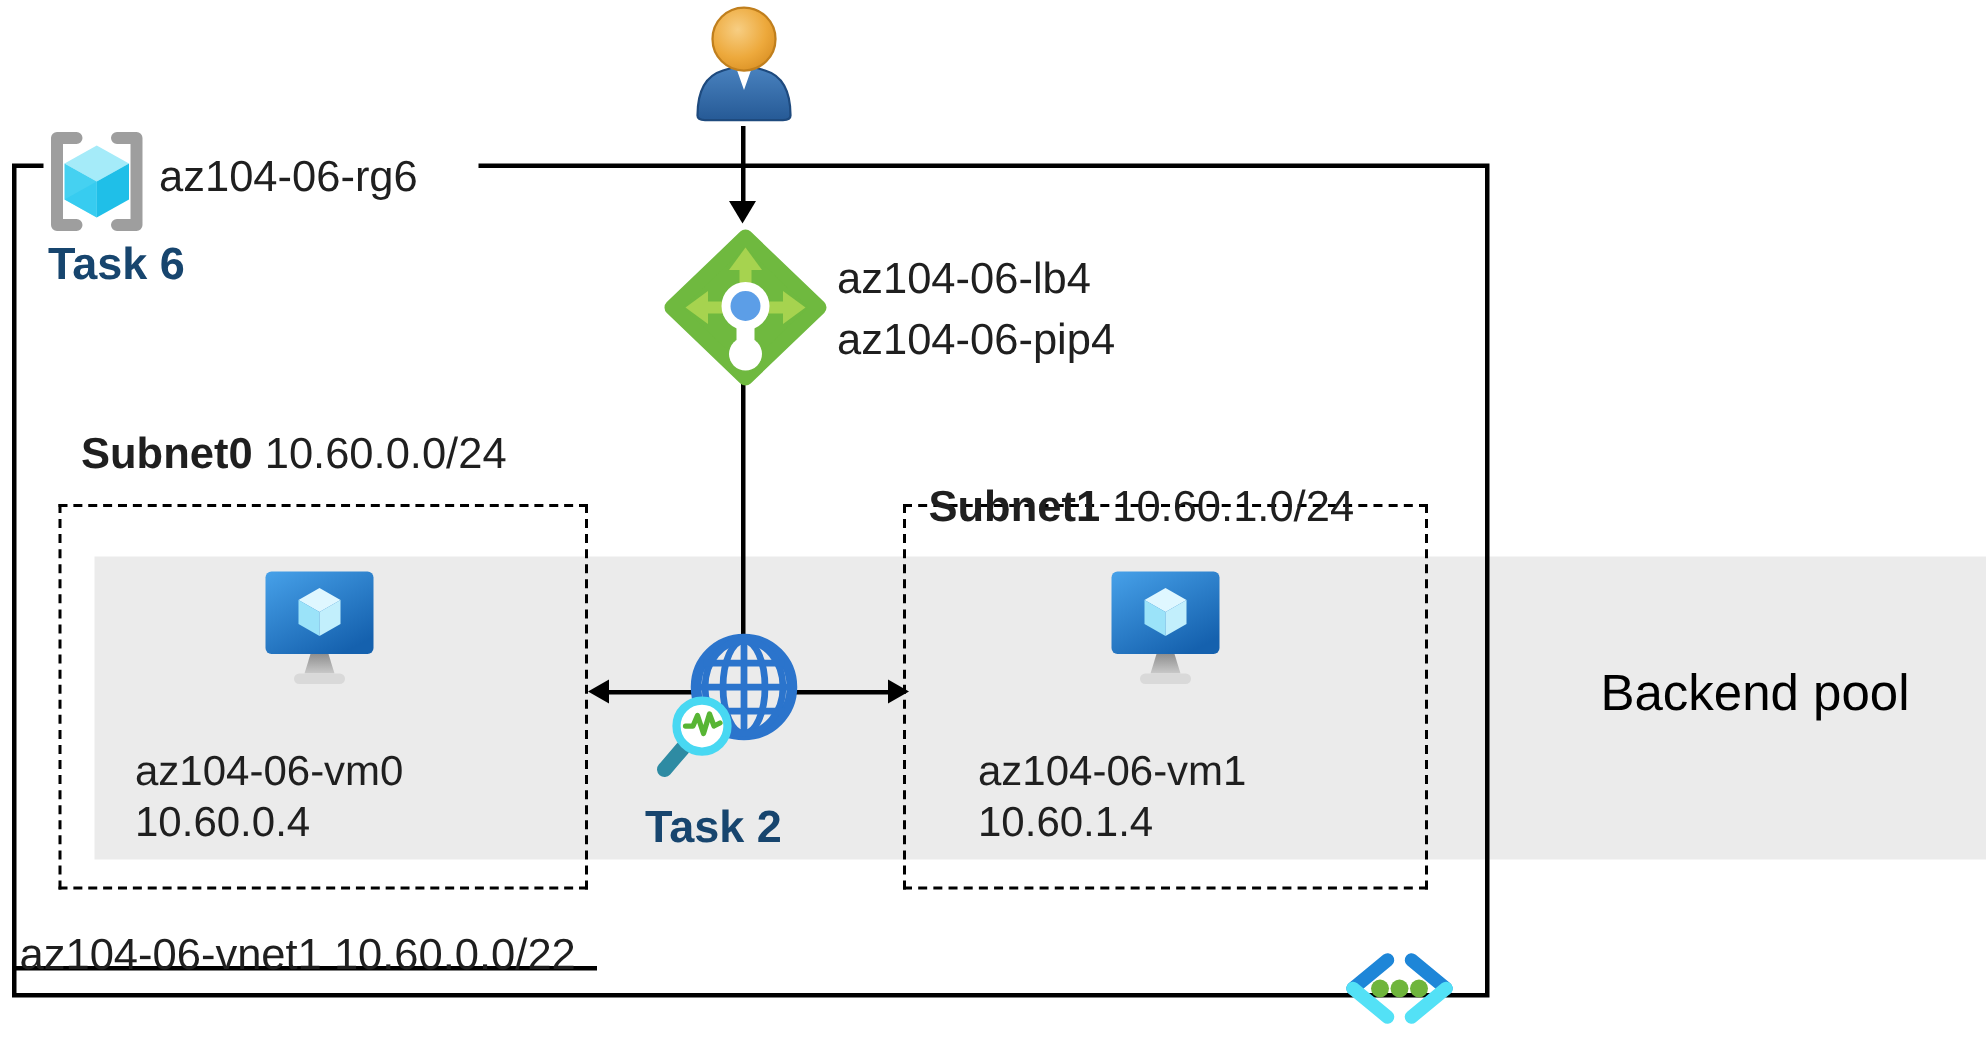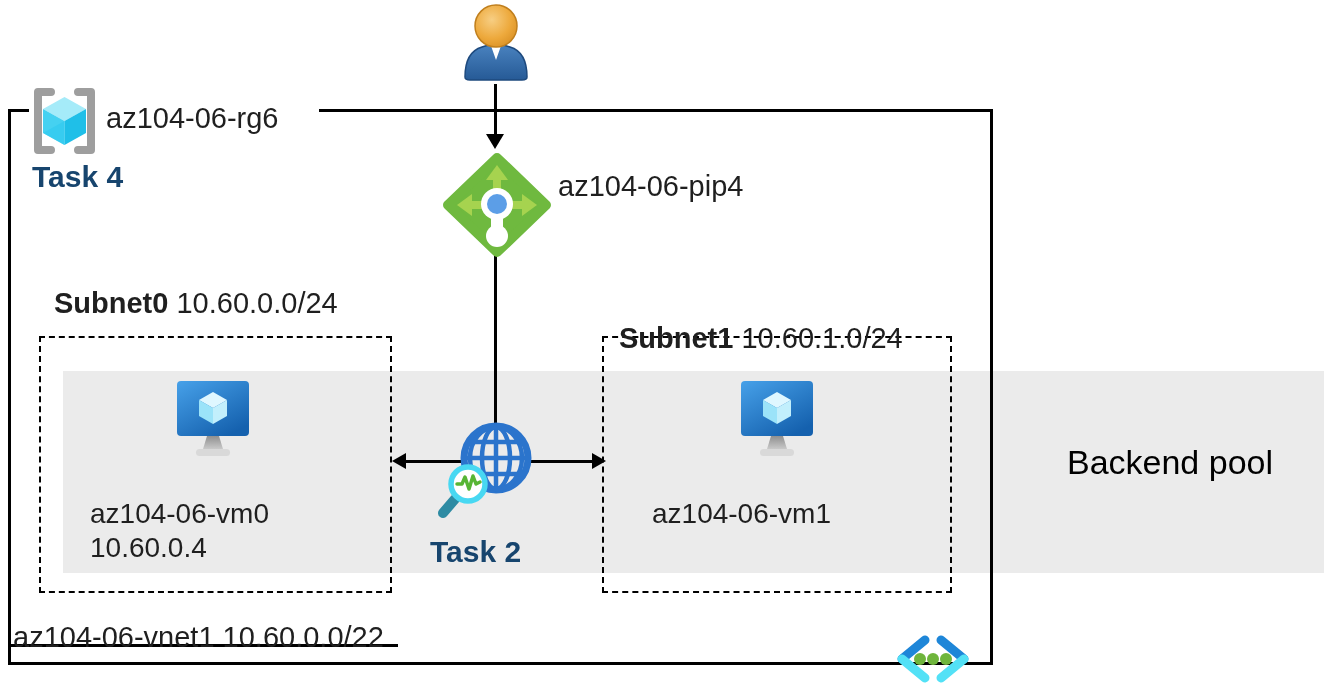--- a/index.html
+++ b/index.html
@@ -75,21 +75,21 @@
 
   <svg class="abs icon" id="rg-icon" width="75" height="72" viewBox="0 0 75 72">
     <polyline points="24,7 11,7 11,65 24,65" fill="none" stroke="#9E9E9E" stroke-width="8" stroke-linecap="round" stroke-linejoin="round"></polyline>
     <polyline points="51,7 64,7 64,65 51,65" fill="none" stroke="#9E9E9E" stroke-width="8" stroke-linecap="round" stroke-linejoin="round"></polyline>
     <polygon points="37.5,12 59,24 37.5,36 16,24" fill="#A5EBF9"></polygon>
     <polygon points="16,24 37.5,36 37.5,60 16,48" fill="#45D1F1"></polygon>
     <polygon points="59,24 37.5,36 37.5,60 59,48" fill="#1FBFE8"></polygon>
     <polygon points="16,48 37.5,36 37.5,60" fill="#2BC9EE" opacity="0.55"></polygon>
   </svg>
   <div class="abs txt" id="rg-label">az104-06-rg6</div>
-  <div class="abs task-label" id="task1-label">Task 4</div>
+  <div class="abs task-label" id="task1-label">Task 6</div>
 
   <svg class="abs icon" id="user-icon" width="76" height="80" viewBox="0 0 76 80">
     <defs>
       <radialGradient id="headGrad" cx="40%" cy="35%" r="75%">
         <stop offset="0%" stop-color="#F7CE83"></stop>
           <stop offset="60%" stop-color="#EDA93C"></stop>
           <stop offset="100%" stop-color="#D88E22"></stop>
       </radialGradient>
       <linearGradient id="bodyGrad" x1="0" y1="0" x2="0" y2="1">
         <stop offset="0%" stop-color="#4A83C0"></stop>
@@ -112,20 +112,21 @@
         <rect x="32" y="53" width="18" height="8"></rect>
       <polygon points="99,57 84,46 84,68"></polygon>
         <rect x="68" y="53" width="18" height="8"></rect>
     </g>
     <circle cx="59" cy="56" r="16" fill="#ffffff"></circle>
     <rect x="53" y="60" width="12" height="28" rx="5" fill="#ffffff"></rect>
     <circle cx="59" cy="88" r="11" fill="#ffffff"></circle>
     <circle cx="59" cy="56" r="10" fill="#5C9EE7"></circle>
   </svg>
   <div class="abs txt" id="lb-labels">
+    <div>az104-06-lb4</div>
     <div>az104-06-pip4</div>
   </div>
   <div class="abs vline" id="lb-globe-line"></div>
 
   <div class="abs txt" id="subnet0-label">
     <span class="bold">Subnet0</span>
     <span>10.60.0.0/24</span>
   </div>
   <div class="abs txt" id="subnet1-label">
     <span class="bold">Subnet1</span>
@@ -160,20 +161,21 @@
   <svg class="abs icon" id="vm1-icon" width="80" height="80" viewBox="0 0 80 80">
     <rect x="4" y="2" width="72" height="55" rx="4" fill="url(#scr0)"></rect>
     <polygon points="40,13 54,21 40,29 26,21" fill="#DFF7FF"></polygon>
     <polygon points="26,21 40,29 40,45 26,37" fill="#9BE3F9"></polygon>
     <polygon points="54,21 40,29 40,45 54,37" fill="#C2EFFC"></polygon>
     <polygon points="34,57 46,57 50,70 30,70" fill="url(#std0)"></polygon>
     <rect x="23" y="70" width="34" height="7" rx="3.5" fill="#D9D9D9"></rect>
   </svg>
   <div class="abs vm-label-block" id="vm1-labels">
     <div>az104-06-vm1</div>
+    <div>10.60.1.4</div>
   </div>
 
   <div class="abs hline" id="pool-arrow-line"></div>
   <div class="abs" id="pool-arrow-left"></div>
   <div class="abs" id="pool-arrow-right"></div>
 
   <svg class="abs icon" id="globe-icon" width="132" height="112" viewBox="0 0 132 112">
     <circle cx="66" cy="40" r="32" fill="#EBEBEB" stroke="#2B74CC" stroke-width="7"></circle>
     <g stroke="#2B74CC" stroke-width="4.5" fill="none">
       <line x1="66" y1="9" x2="66" y2="71"></line>

